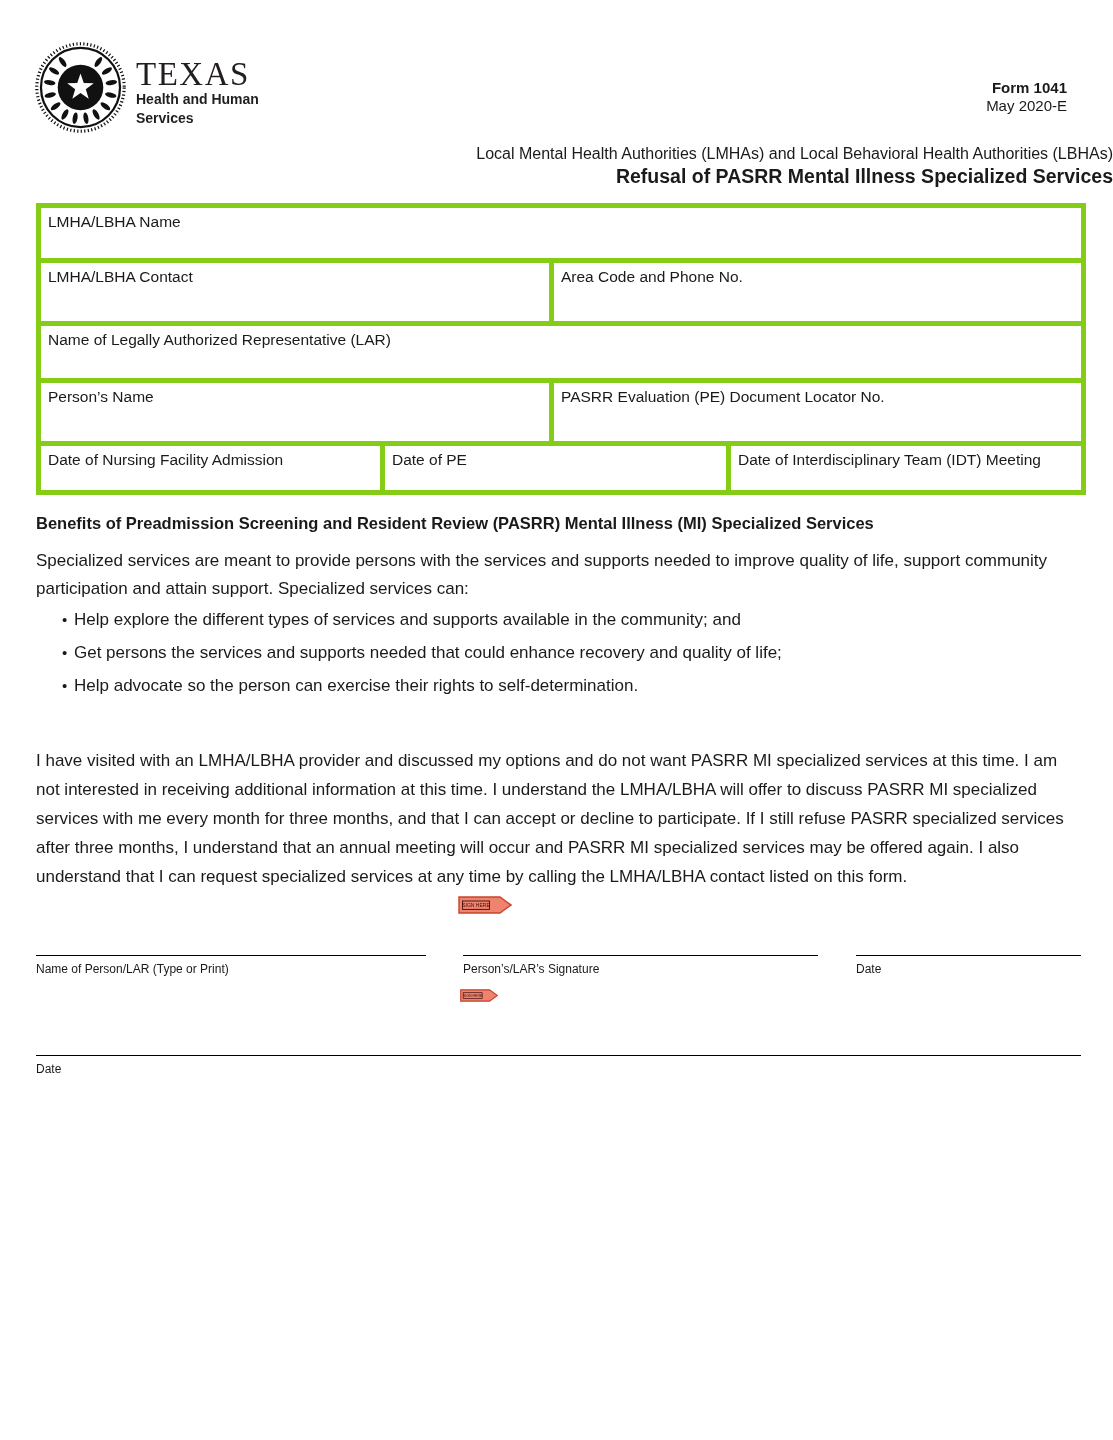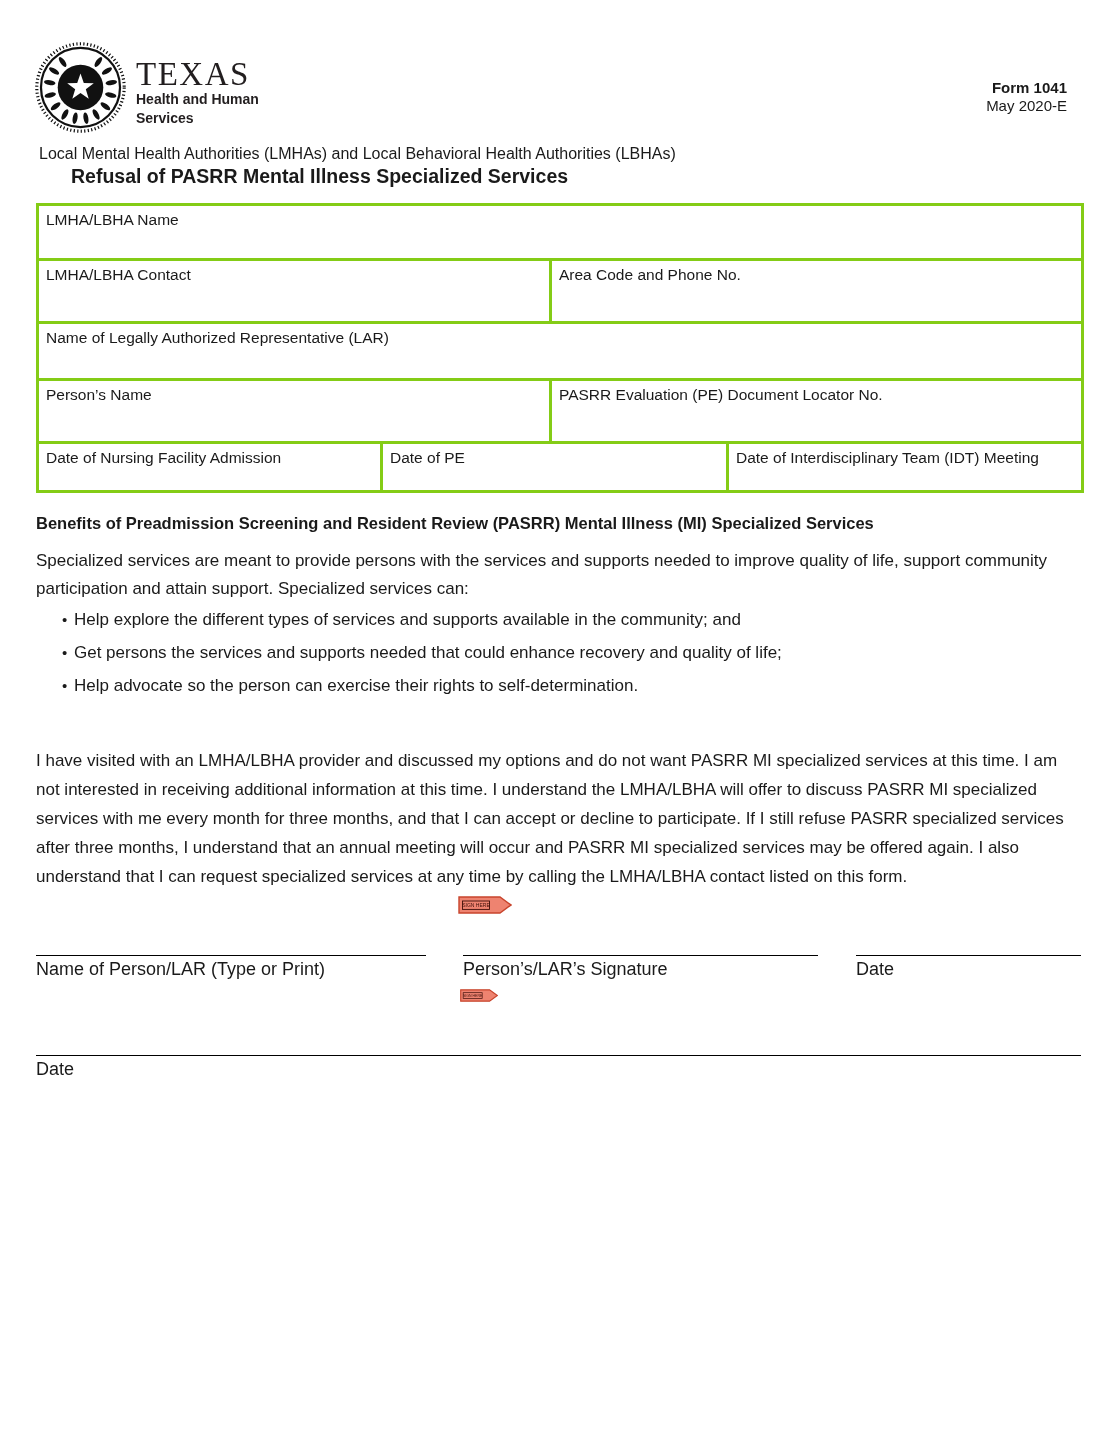--- a/index.html
+++ b/index.html
@@ -21,52 +21,52 @@
   .brand {
     font-family:"Liberation Serif", serif;
     font-size:33px; line-height:31px; letter-spacing:1.5px; font-weight:400;
   }
   .dept { font-size:14px; font-weight:bold; line-height:19px; }
 
   .form-meta { position:absolute; top:44px; right:46px; text-align:right; font-size:15px; line-height:18px;margin-top:35px; }
   .form-meta .num { font-weight:bold; }
 
   
-  .titles { position:absolute; top:143px; left:0; width:100%; text-align:left;padding-left:39px; }
+  .titles { position:absolute; top:143px; left:0; width:100%; text-align:right; }
   .subtitle { font-size:16px; line-height:21px; }
   .main-title { font-size:19.5px; font-weight:bold; line-height:24px;margin-left:32px; }
 
   
   .info-table {
     position:absolute; left:36px; top:203px; width:1045px;
     border-collapse:collapse; table-layout:fixed;
     border:2px solid #000;
   }
   .info-table td {
-    border:3px solid #84cc16; vertical-align:top;
+    border:5px solid #84cc16; vertical-align:top;
     padding:4px 7px; font-size:15.5px; line-height:19px;margin-top:26px;
   }
 
   
   .abs { position:absolute; left:36px; width:1045px; }
   .sec-h { font-size:16.5px; font-weight:bold; line-height:22px; }
   .body-p { font-size:17px; line-height:29px; }
   .body-p.tight { line-height:28px; }
 
   ul.benefits { list-style:none; }
   ul.benefits li {
     position:relative; padding-left:38px; font-size:17px; line-height:22px; margin-bottom:11px;
   }
   ul.benefits li::before {
     content:"\2022"; position:absolute; left:26px; top:0; font-size:15px;
   }
 
   
   .sig-row { position:absolute; left:36px; width:1045px; display:flex; }
-  .sig-col { border-top:1.5px solid #000; padding-top:3px; font-size:18px; line-height:21px; }
+  .sig-col { border-top:1.5px solid #000; padding-top:3px; font-size:12px; line-height:21px; }
   .sig-col.c1 { width:390px; margin-right:37px; }
   .sig-col.c2 { width:355px; margin-right:38px; }
   .sig-col.c3 { flex:1; }
 
   .flag { position:absolute; }
 </style>
 </head>
 <body>
 
 <div class="page">

